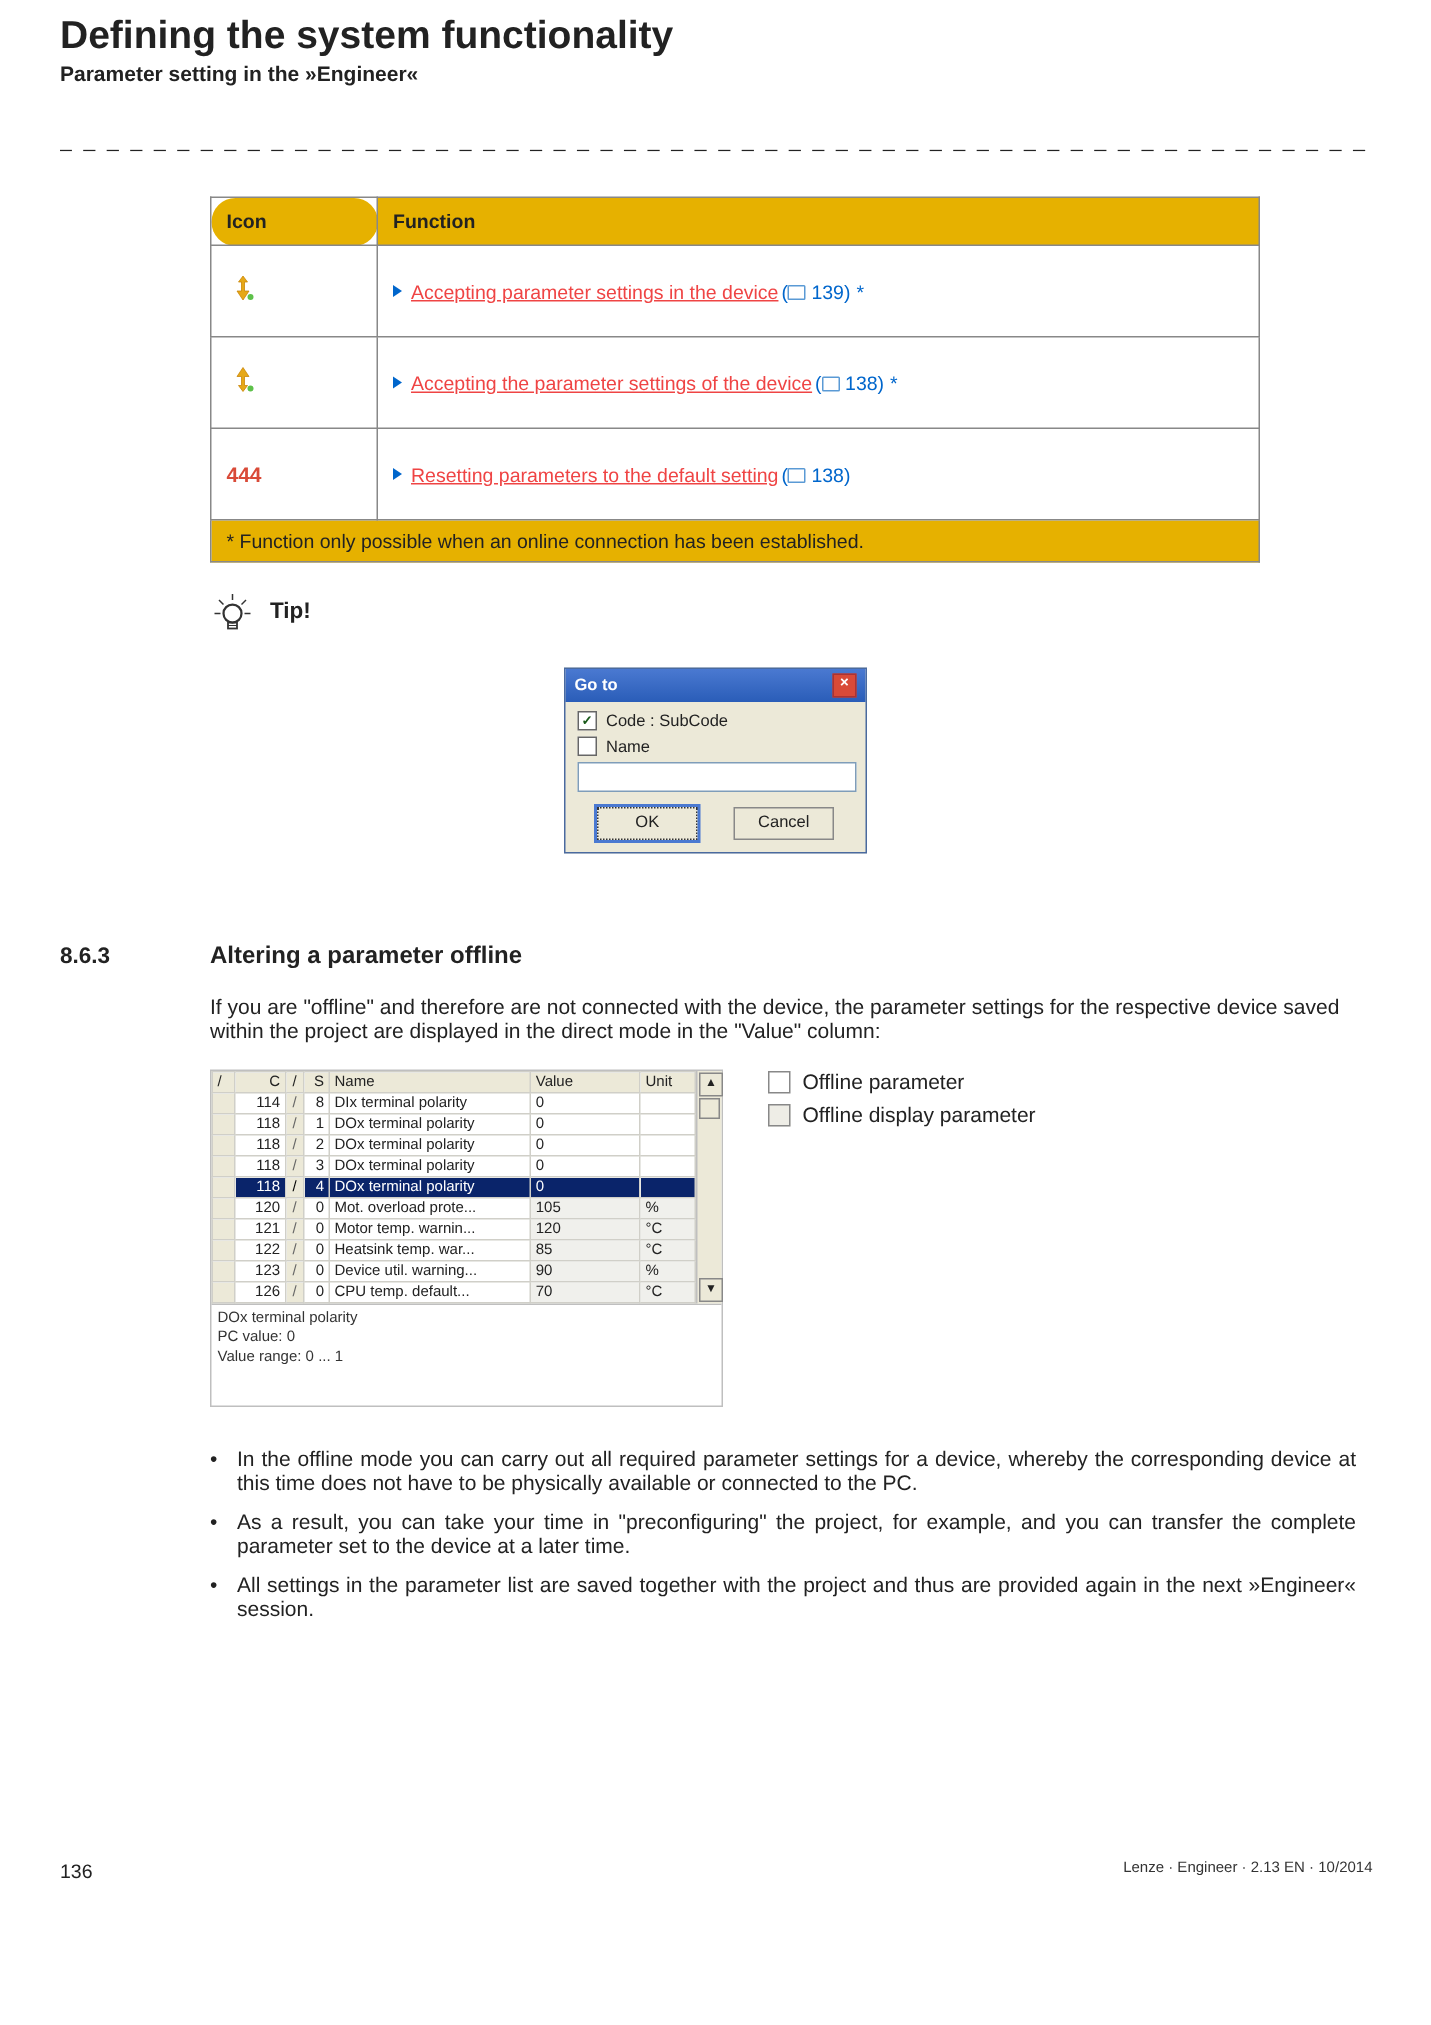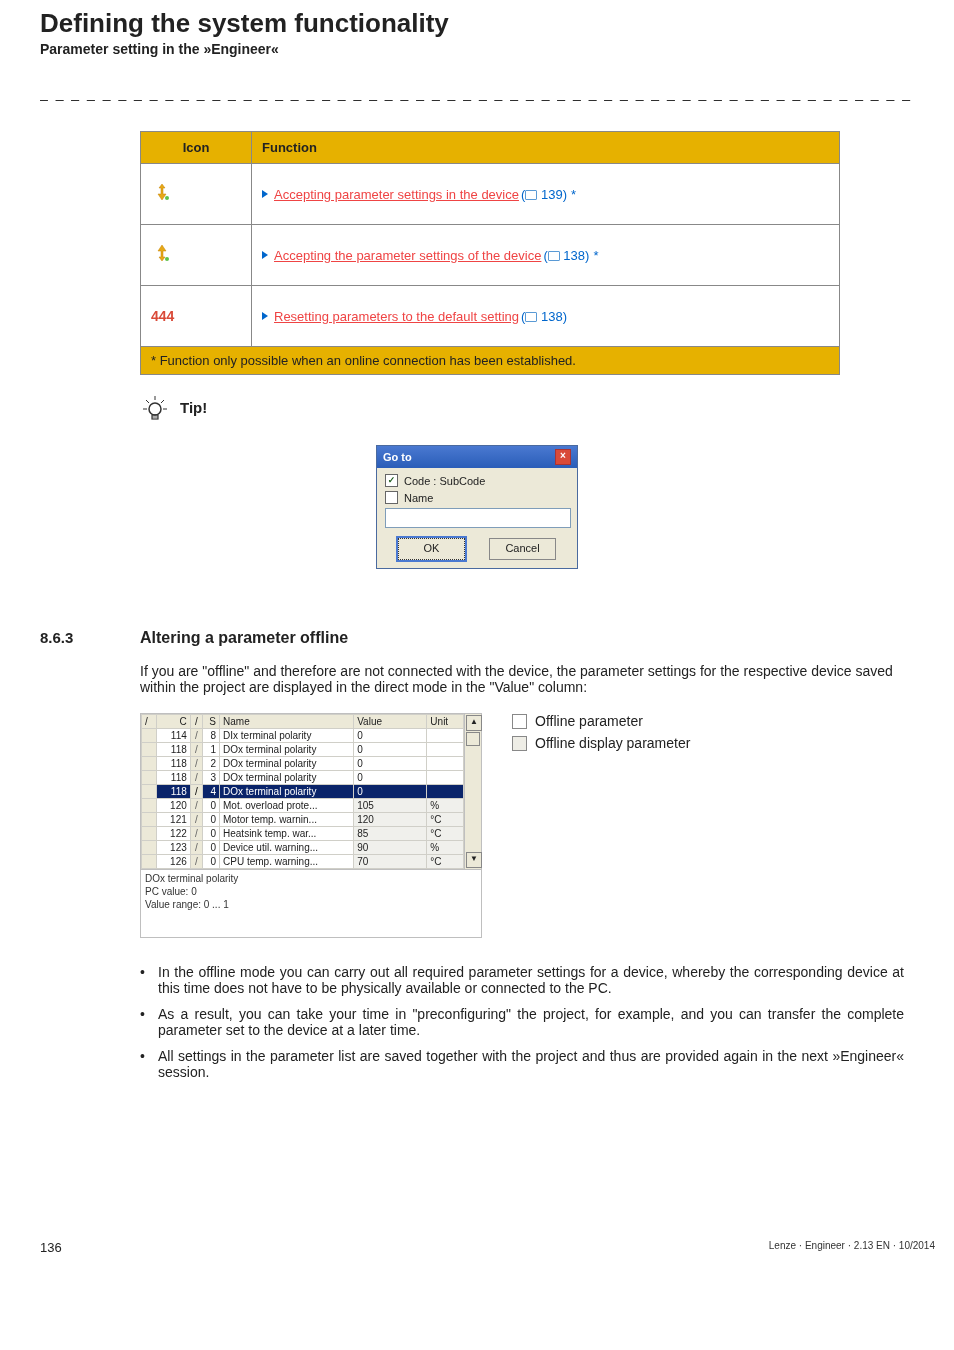--- a/index.html
+++ b/index.html
@@ -45,21 +45,21 @@
     font-size: 13px;
     text-align: left;
     vertical-align: middle;
   }
   .icon-table thead th {
     background: #e6b100;
     font-weight: 700;
   }
   .icon-table thead th:first-child {
     width: 90px;
-    text-align: center;
+    border-radius: 16px;
   }
   .icon-cell {
     text-align: center;
     height: 44px;
   }
   .footnote-row td {
     background: #e6b100;
     padding: 6px 10px;
     font-size: 13px;
   }
@@ -312,21 +312,21 @@
   }
   .bullet-list .dot {
     width: 18px;
     text-align: left;
   }
   .bullet-list .txt { flex: 1; text-align: justify; }
   .footer {
     display: flex;
     justify-content: space-between;
     margin-top: 160px;
-    padding: 0 19px 20px 40px;
+    padding: 0 39px 20px 40px;
     font-size: 13px;
   }
   .footer .pagenum { font-weight: 400; }
   .footer .info { font-size: 10px; color: #333; }
 </style>
 </head>
 <body>
 
 <div class="page">
   <div class="title">Defining the system functionality</div>
@@ -539,21 +539,21 @@
                 <td class="col-s">0</td>
                 <td class="col-name">Device util. warning...</td>
                 <td class="col-value">90</td>
                 <td class="col-unit">%</td>
               </tr>
               <tr class="readonly">
                 <td class="col-status"></td>
                 <td class="col-c">126</td>
                 <td class="col-slash">/</td>
                 <td class="col-s">0</td>
-                <td class="col-name">CPU temp. warning...</td>
+                <td class="col-name">CPU temp. default...</td>
                 <td class="col-value">70</td>
                 <td class="col-unit">°C</td>
               </tr>
             </tbody>
         </table>
         <div class="scrollbar">
           <div class="scroll-btn">▲</div>
           <div class="scroll-thumb"></div>
           <div class="scroll-btn down">▼</div>
         </div>

